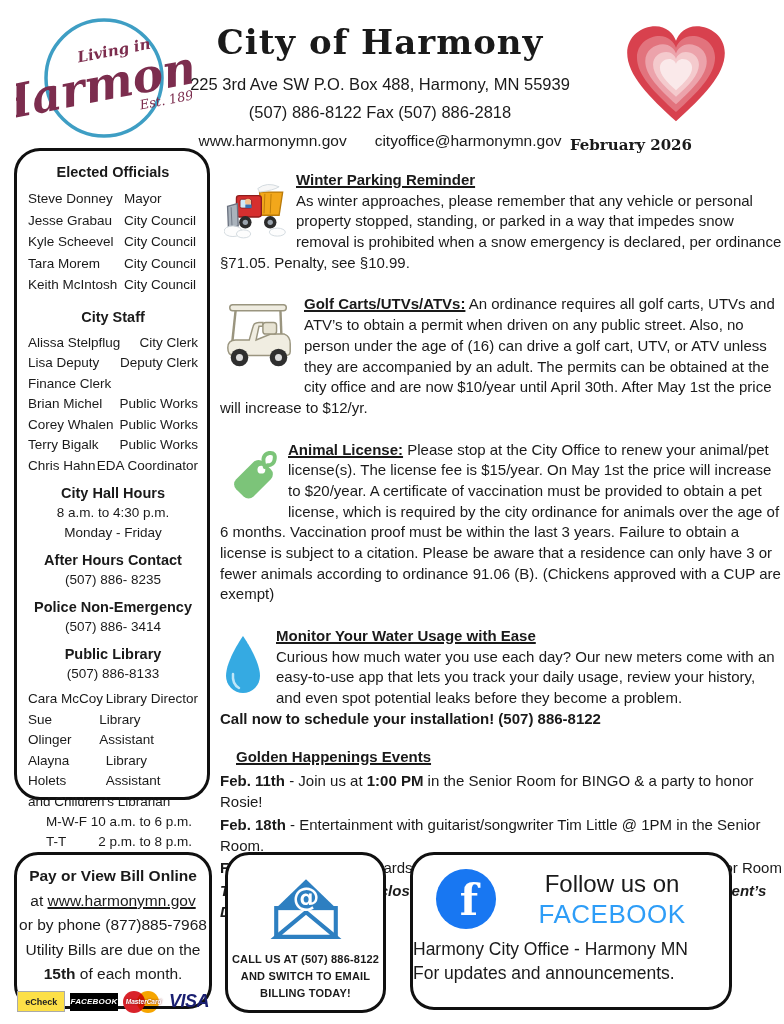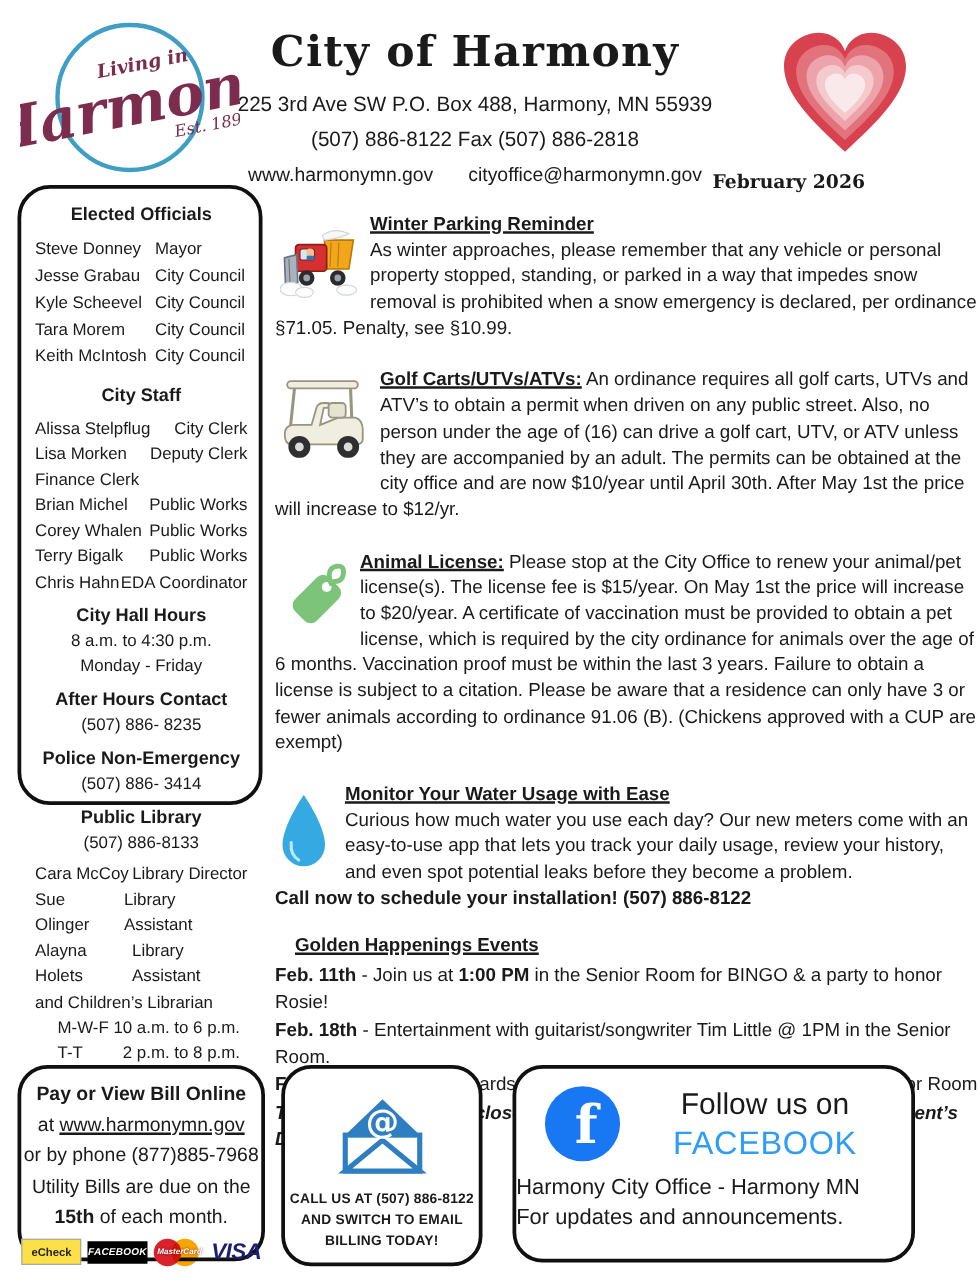--- a/index.html
+++ b/index.html
@@ -12,21 +12,21 @@
   .title-block{position:absolute;left:180px;top:22px;width:400px;text-align:center;}
   .city-title{font-family:"DejaVu Serif",serif;font-weight:bold;font-size:34px;margin:0;letter-spacing:1px;}
   .addr-line{font-size:16.5px;margin-top:13px;}
   .phone-line{font-size:16.5px;margin-top:9px;}
   .web-line{font-size:15.5px;margin-top:10px;display:flex;justify-content:center;gap:28px;}
   .heart-wrap{position:absolute;left:600px;top:14px;width:152px;height:122px;}
   .issue-date{position:absolute;left:570px;top:136px;width:210px;text-align:left;
               font-family:"DejaVu Serif",serif;font-weight:bold;font-size:15px;}
 
   
-  .sidebar{position:absolute;left:14px;top:148px;width:196px;height:496px;box-sizing:border-box;
+  .sidebar{position:absolute;left:14px;top:148px;width:196px;height:652px;box-sizing:border-box;
            border:3.5px solid #101010;border-radius:26px;padding:9px 9px 4px 11px;font-size:13.5px;}
   .sb-title{font-weight:bold;font-size:14.5px;text-align:center;margin:4px 0 8px 0;}
   .sb-row{display:flex;line-height:21.5px;}
   .sb-row .n{flex:0 0 96px;}
   .sb-row.sb-between{justify-content:space-between;line-height:20.5px;}
   .sb-center{text-align:center;line-height:20px;}
   .sb-gap{height:9px;}
   .sb-small-gap{height:5px;}
   .lib-extra{line-height:20px;}
   .lh-row{display:flex;justify-content:space-between;padding:0 6px 0 18px;line-height:20.5px;}
@@ -138,21 +138,21 @@
       </div>
 
     <div class="sb-gap"></div>
     <div class="sb-title">City Staff</div>
 
     <div class="sb-row sb-between">
         <span>Alissa Stelpflug</span>
         <span>City Clerk</span>
       </div>
     <div class="sb-row sb-between">
-        <span>Lisa Morken</span>
+        <span>Lisa Deputy</span>
         <span>Deputy Clerk</span>
       </div>
     <div class="sb-row sb-between">
         <span>Finance Clerk</span>
       </div>
     <div class="sb-row sb-between">
         <span>Brian Michel</span>
         <span>Public Works</span>
       </div>
     <div class="sb-row sb-between">

